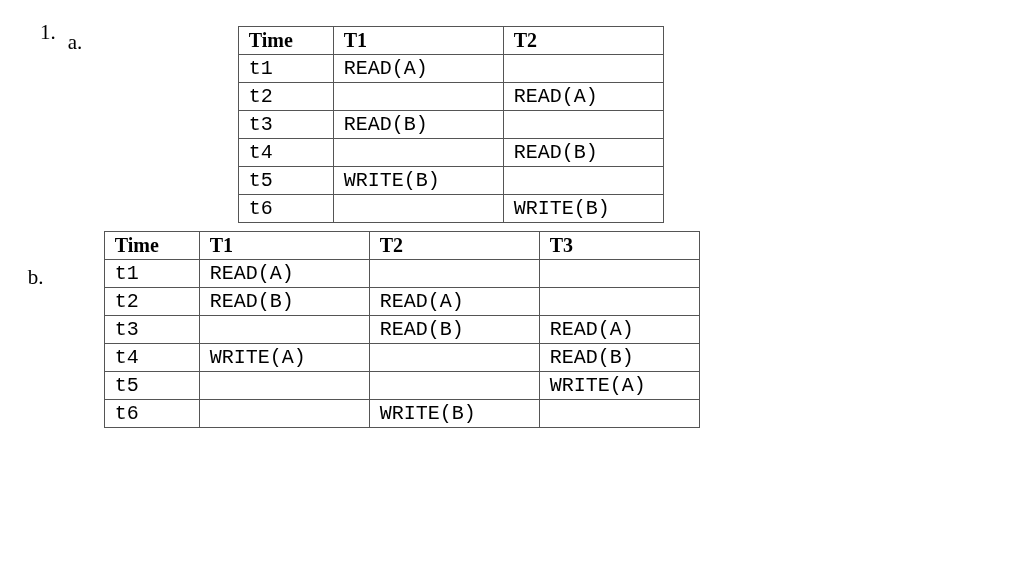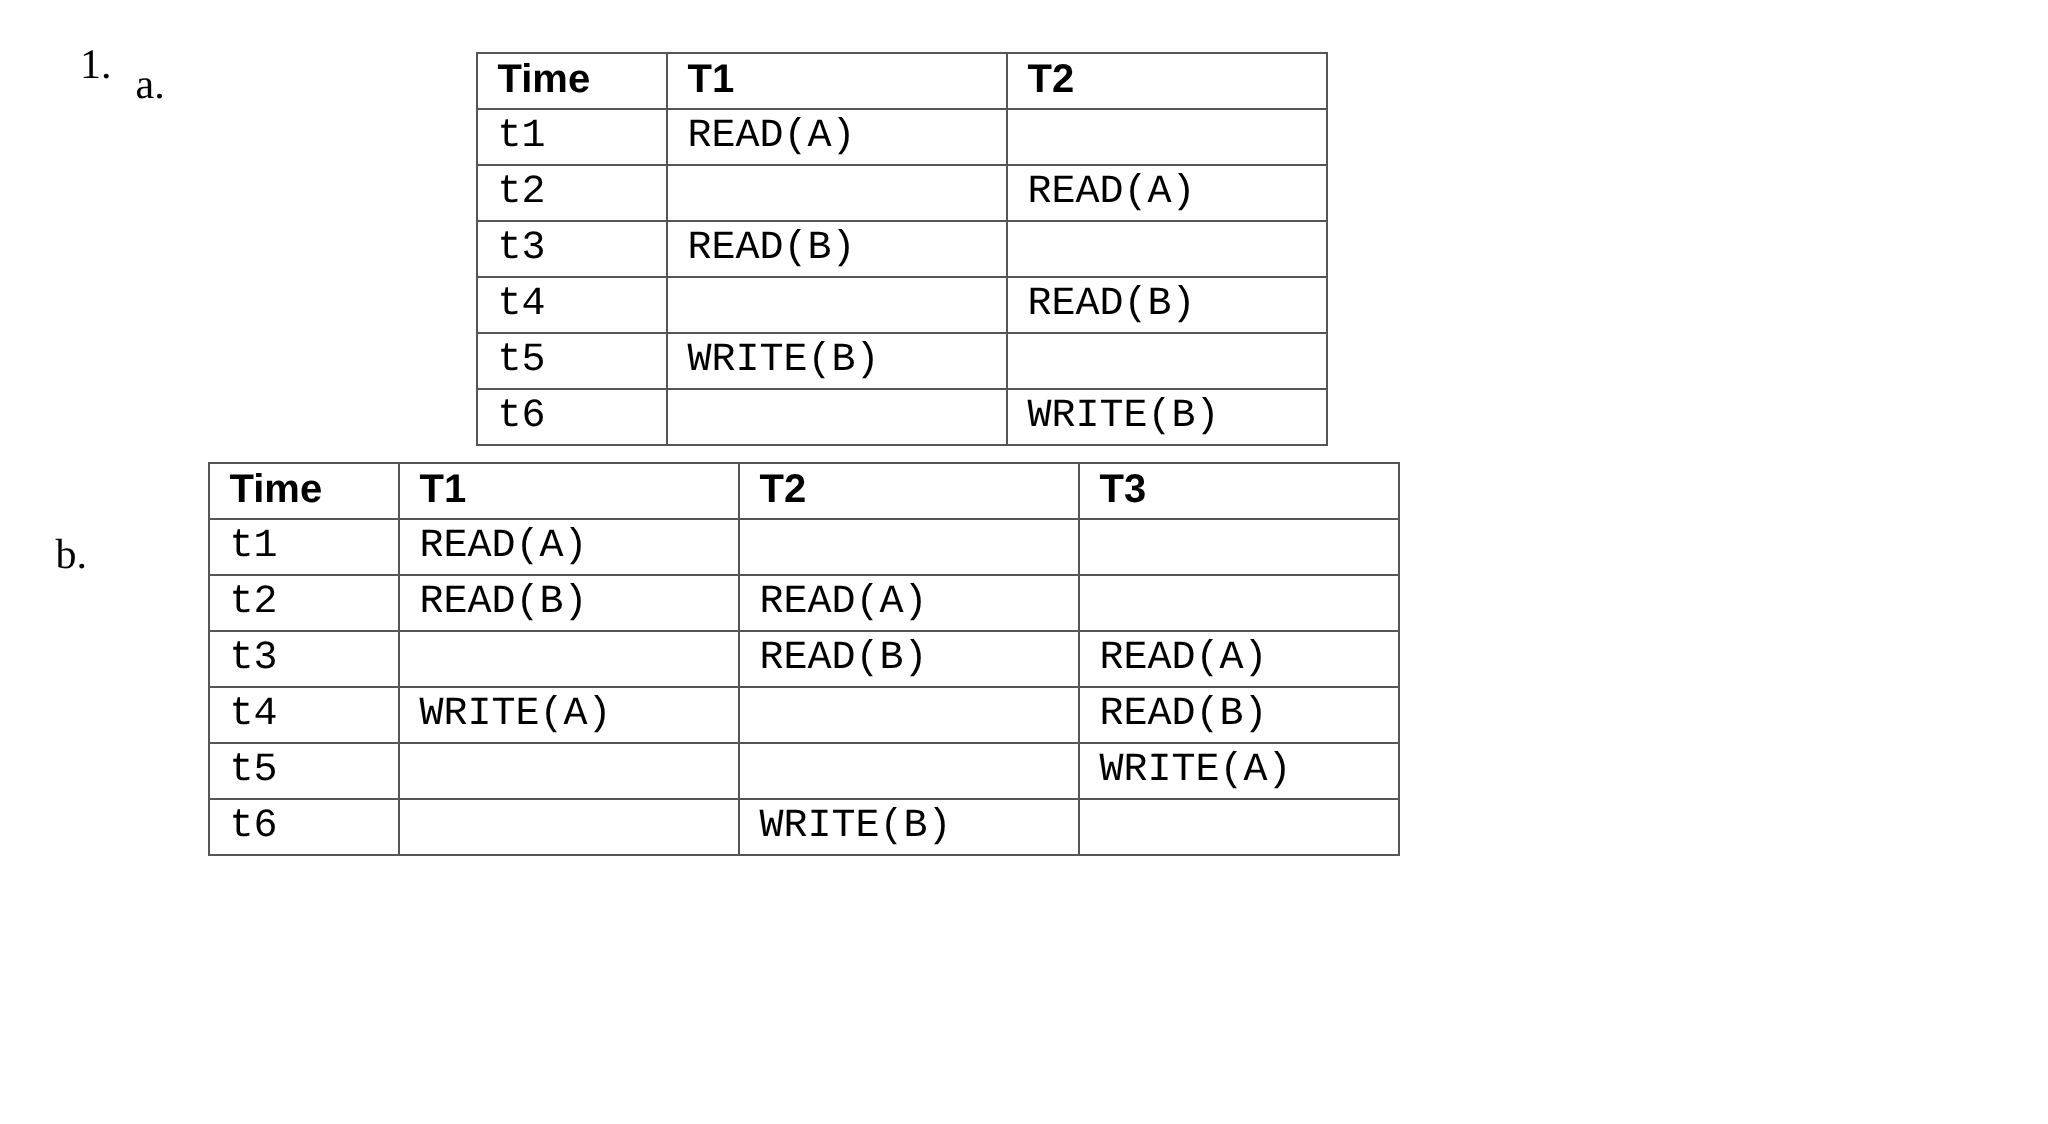--- a/index.html
+++ b/index.html
@@ -52,21 +52,21 @@
     th, td {
       border: 1px solid #555;
       padding: 2px 10px;
       text-align: left;
       height: 26px;
       box-sizing: border-box;
       vertical-align: middle;
     }
     th {
       font-weight: bold;
-      font-family: Liberation Sans, sans-serif;
+      font-family: Liberation Serif, serif;
     }
     
     .table-a .col-time { width: 95px; }
     .table-a .col-t1 { width: 170px; }
     .table-a .col-t2 { width: 160px; }
     
     .table-b .col-time { width: 95px; }
     .table-b .col-t1 { width: 170px; }
     .table-b .col-t2 { width: 170px; }
     .table-b .col-t3 { width: 160px; }

